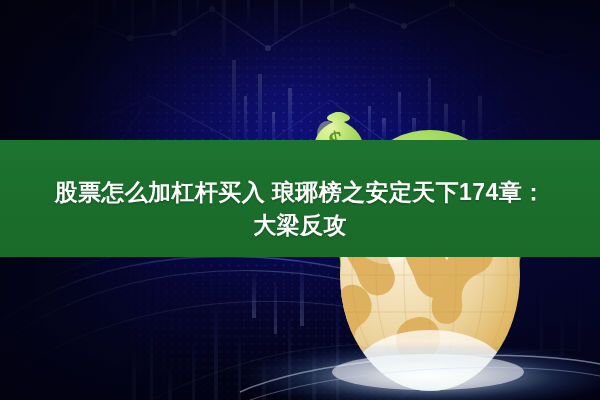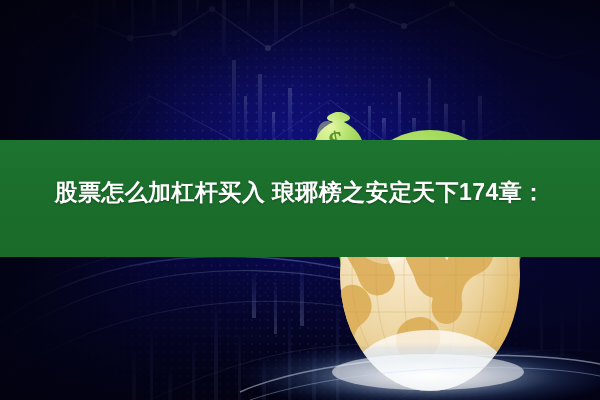--- a/index.html
+++ b/index.html
@@ -317,15 +317,16 @@
       <ellipse cx="428" cy="372" rx="96" ry="18" fill="#ffffff" opacity="0.55"></ellipse>
       <path d="M240,392 C330,352 520,348 600,364" fill="none" stroke="#e8f3ff" stroke-opacity="0.45" stroke-width="1.4"></path>
       <path d="M250,400 C350,366 520,360 600,376" fill="none" stroke="#bcd9ff" stroke-opacity="0.35" stroke-width="1"></path>
     </g>
   </svg>
 
   <div class="green-band" style="top:140px;height:117px;"></div>
 
   <div class="title-block" style="top:176px;font-size:23px;">
     <span class="title-line">股票怎么加杠杆买入 琅琊榜之安定天下174章：</span>
+    <span class="title-line">大梁反攻</span>
   </div>
 
 </div>
 
 </body></html>

